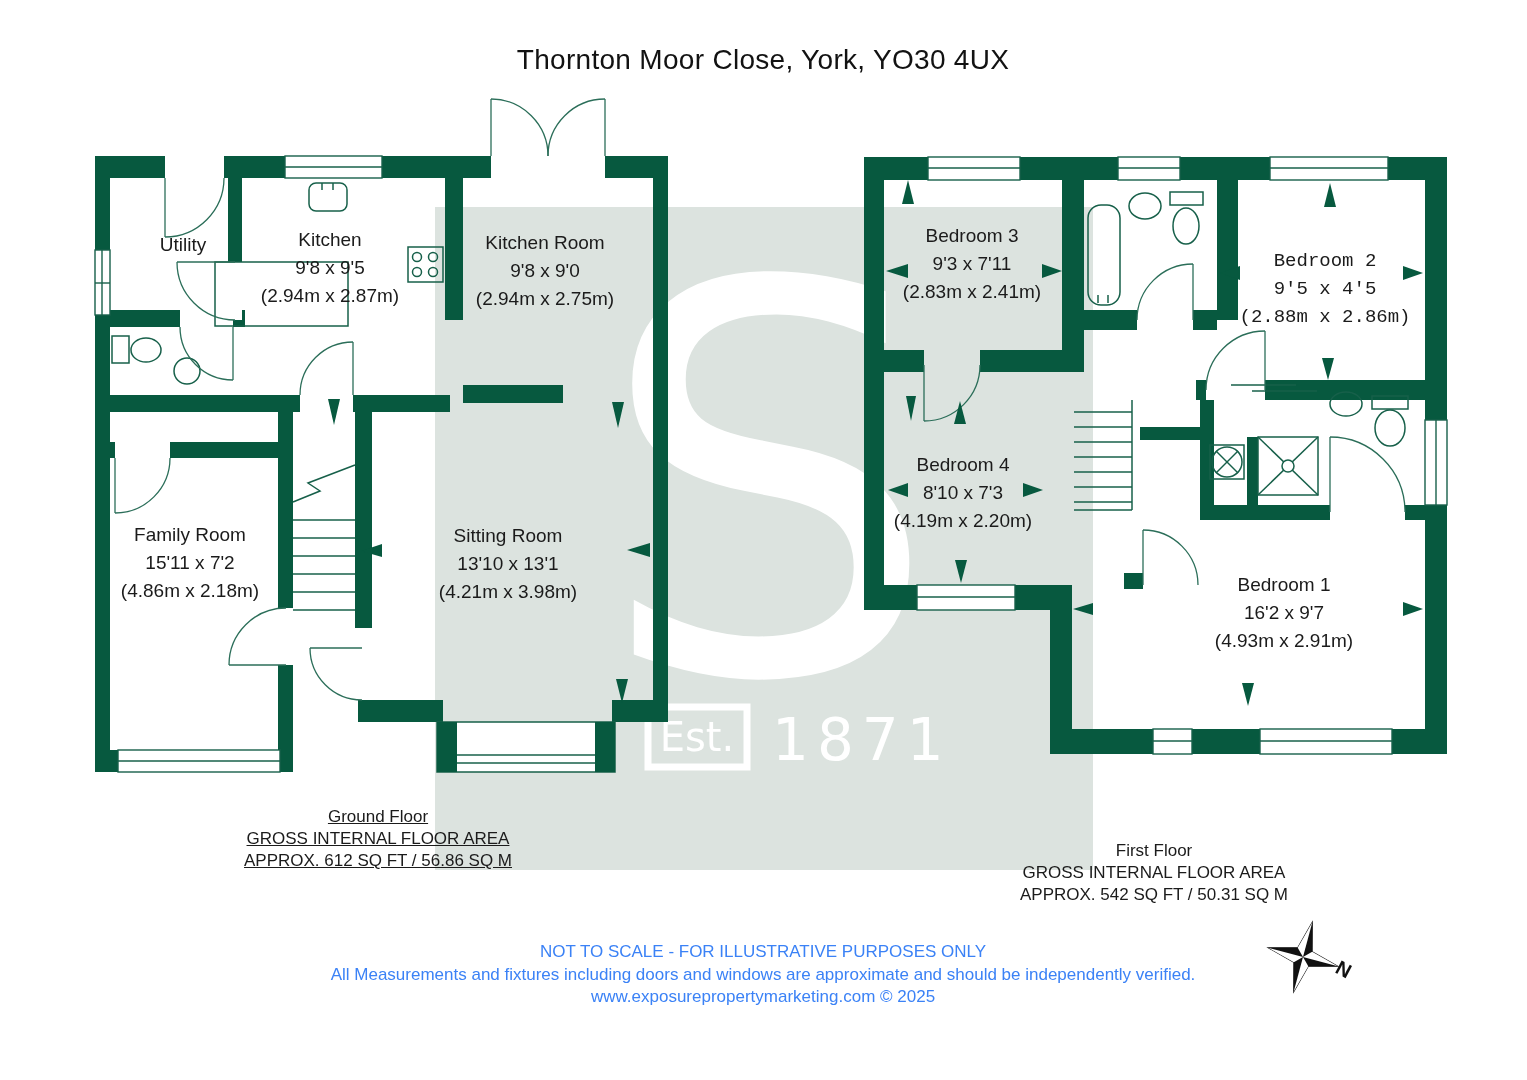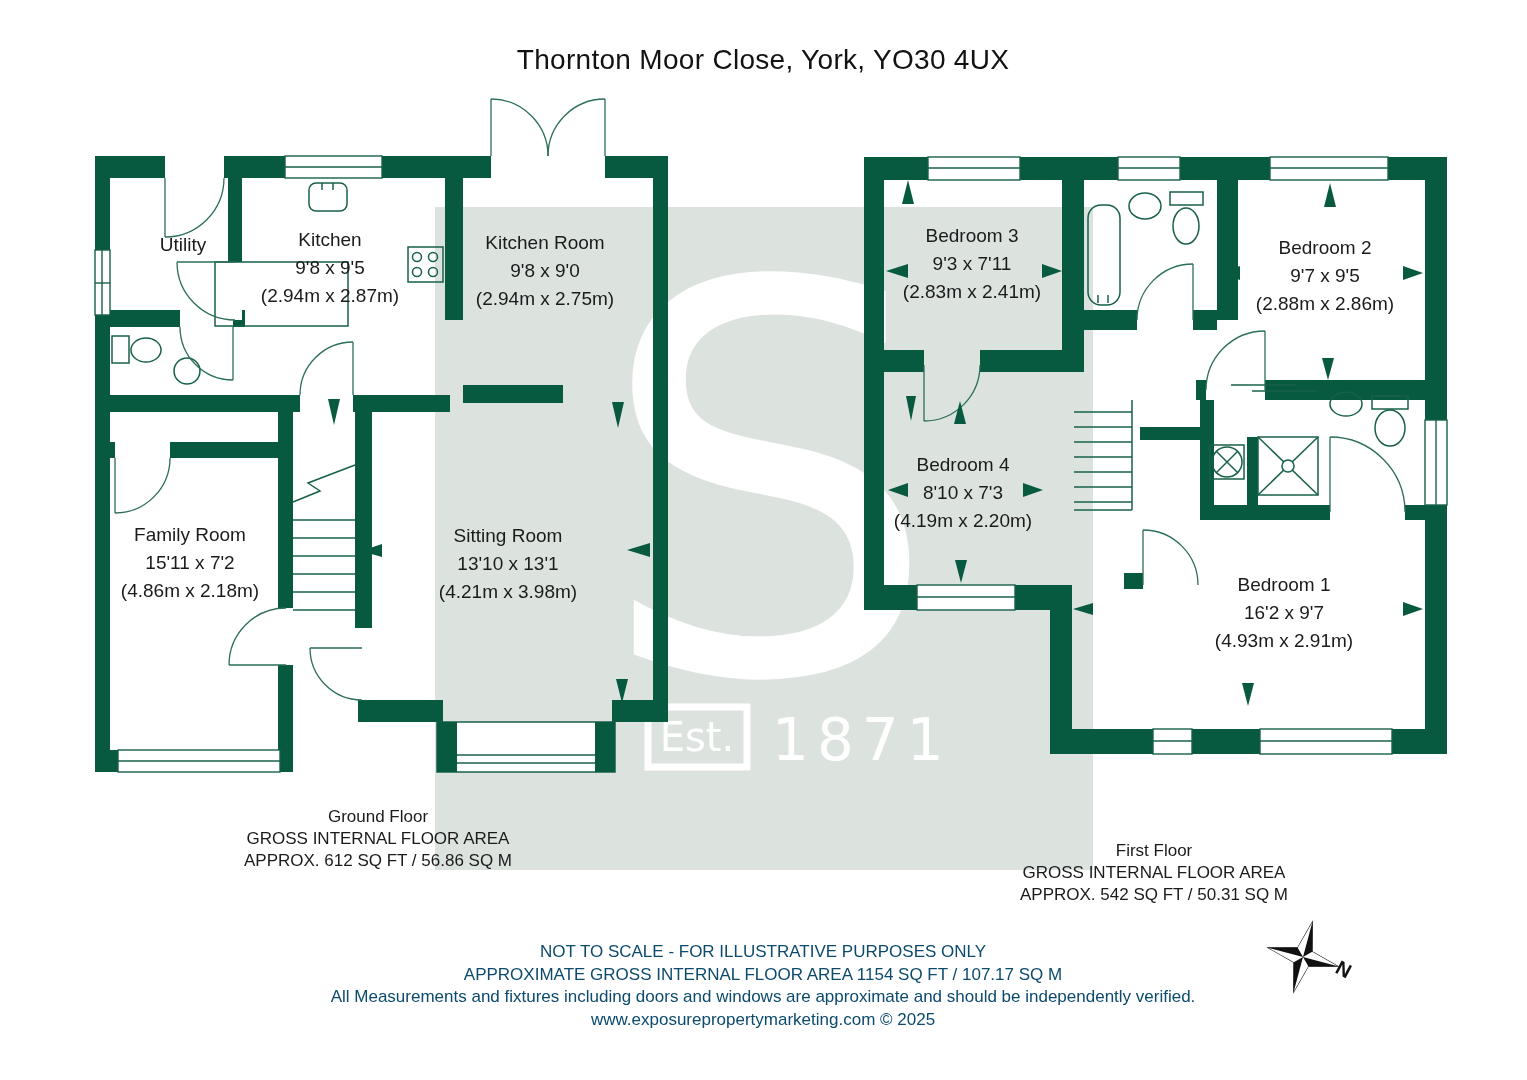--- a/index.html
+++ b/index.html
@@ -6,21 +6,21 @@
   .page{position:relative;width:1527px;height:1080px;background:#ffffff;overflow:hidden;
         font-family:"Liberation Sans","DejaVu Sans",sans-serif;color:#1c1c1c;border-radius:24px;}
   .title{position:absolute;left:763px;top:44px;transform:translateX(-50%);
          font-size:28px;font-weight:500;color:#121212;white-space:nowrap;letter-spacing:.3px;}
   svg.plan{position:absolute;left:0;top:0;}
   .room-label{position:absolute;transform:translateX(-50%);text-align:center;
               font-size:19px;line-height:28px;color:#1b1b1b;white-space:nowrap;}
   .floor-caption{position:absolute;transform:translateX(-50%);text-align:center;
                  font-size:17px;line-height:22px;color:#1b1b1b;white-space:nowrap;}
   .footer{position:absolute;left:763px;top:941px;transform:translateX(-50%);
-          text-align:center;font-size:17px;line-height:22.5px;color:#0c4a6e;white-space:nowrap;}
+          text-align:center;font-size:17px;line-height:22.5px;color:#3b82f6;white-space:nowrap;}
   .wall{fill:#07593f;}
   .thin{stroke:#17604a;stroke-width:1.5;fill:none;}
   .arc{stroke:#2b6e59;stroke-width:1.3;fill:none;}
   .arrow{fill:#07593f;}
   .winline{stroke:#17604a;stroke-width:1.4;}
   .floor{fill:#ffffff;}
 </style>
 </head>
 <body>
 
@@ -323,47 +323,46 @@
   <div class="room-label" style="left:500px;top:522px;margin-left:8px;">
     <div>Sitting Room</div>
     <div>13'10 x 13'1</div>
     <div>(4.21m x 3.98m)</div>
   </div>
   <div class="room-label" style="left:972px;top:222px;">
     <div>Bedroom 3</div>
     <div>9'3 x 7'11</div>
     <div>(2.83m x 2.41m)</div>
   </div>
-  <div class="room-label" style="left:1325px;top:234px;">
+  <div class="room-label" style="left:1325px;top:247px;font-family:Liberation Mono, monospace;">
     <div>Bedroom 2</div>
-    <div>9'7 x 9'5</div>
+    <div>9'5 x 4'5</div>
     <div>(2.88m x 2.86m)</div>
   </div>
   <div class="room-label" style="left:963px;top:451px;">
     <div>Bedroom 4</div>
     <div>8'10 x 7'3</div>
     <div>(4.19m x 2.20m)</div>
   </div>
   <div class="room-label" style="left:1248px;top:571px;margin-left:36px;">
     <div>Bedroom 1</div>
     <div>16'2 x 9'7</div>
     <div>(4.93m x 2.91m)</div>
   </div>
 
-  <div class="floor-caption" style="left:378px;top:806px;">
+  <div class="floor-caption" style="left:378px;top:806px;text-decoration:underline;">
     <div>Ground Floor</div>
     <div>GROSS INTERNAL FLOOR AREA</div>
     <div>APPROX. 612 SQ FT / 56.86 SQ M</div>
   </div>
   <div class="floor-caption" style="left:1154px;top:792px;margin-top:48px;">
     <div>First Floor</div>
     <div>GROSS INTERNAL FLOOR AREA</div>
     <div>APPROX. 542 SQ FT / 50.31 SQ M</div>
   </div>
 
   <div class="footer">
     <div>NOT TO SCALE - FOR ILLUSTRATIVE PURPOSES ONLY</div>
-    <div>APPROXIMATE GROSS INTERNAL FLOOR AREA 1154 SQ FT / 107.17 SQ M</div>
     <div>All Measurements and fixtures including doors and windows are approximate and should be independently verified.</div>
     <div>www.exposurepropertymarketing.com © 2025</div>
   </div>
 
 </div>
 
 </body></html>

